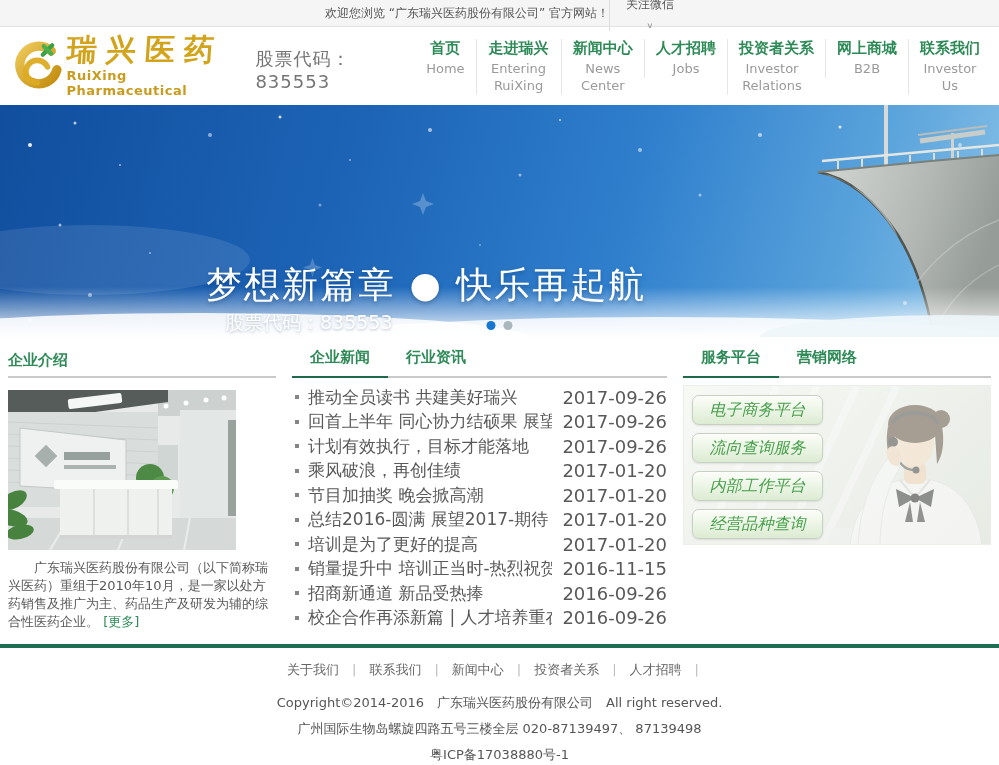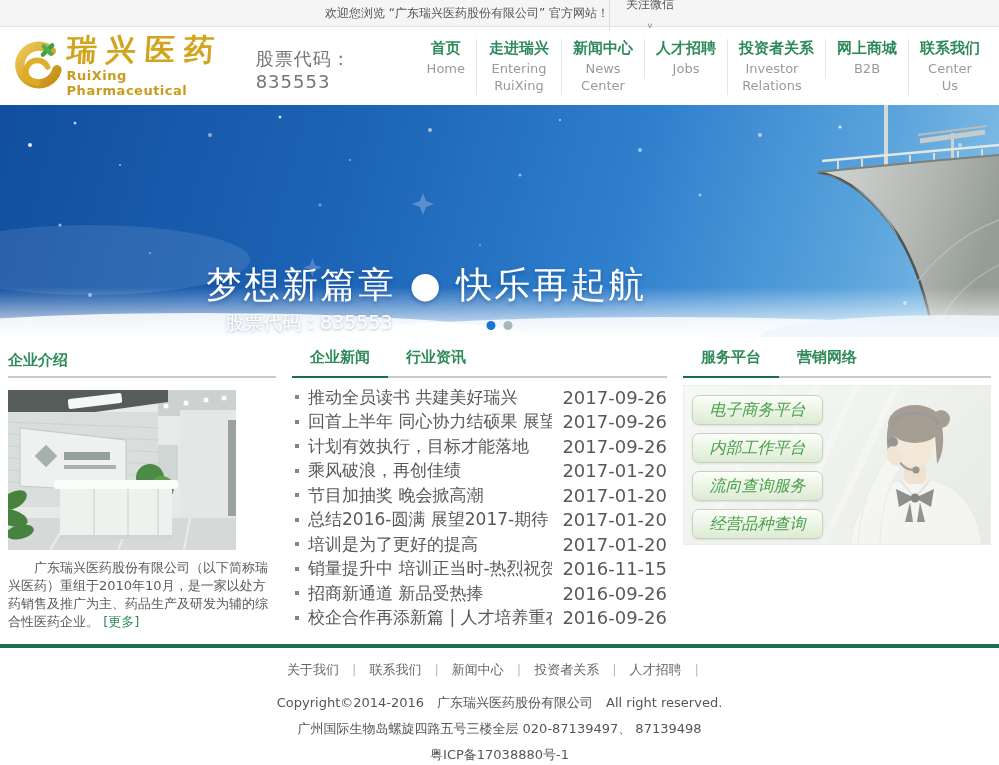--- a/index.html
+++ b/index.html
@@ -127,21 +127,21 @@
       <div class="nav-item">
         <div class="nav-cn">投资者关系</div>
         <div class="nav-en">Investor Relations</div>
       </div>
       <div class="nav-item">
         <div class="nav-cn">网上商城</div>
         <div class="nav-en">B2B</div>
       </div>
       <div class="nav-item">
         <div class="nav-cn">联系我们</div>
-        <div class="nav-en">Center Us</div>
+        <div class="nav-en">Investor Us</div>
       </div>
     </nav>
   </div>
 
   <div class="banner">
     <svg class="banner-art" width="999" height="232" viewBox="0 0 999 232">
       <defs>
         <linearGradient id="hullg" x1="0" y1="0" x2="1" y2="0.3">
           <stop offset="0" stop-color="#d4d8d4"></stop>
             <stop offset="0.6" stop-color="#b3b8b4"></stop>
@@ -370,22 +370,22 @@
             <circle cx="233" cy="112" r="4.5" fill="#111111"></circle>
             <path d="M228,116 L223,136 L231,136 Z" fill="#2a2a2a"></path>
             <path d="M238,116 L243,136 L235,136 Z" fill="#2a2a2a"></path>
             <path d="M176,160 C178,120 190,92 206,72 L218,82 C206,98 198,128 198,160 Z" fill="#fbfbfb" stroke="#e2e2e2"></path>
             <ellipse cx="212" cy="70" rx="7" ry="10" fill="#f3d6b8" transform="rotate(-22 212 70)"></ellipse>
           </g>
           <rect width="308" height="160" fill="#ffffff" opacity=".15"></rect>
         </svg>
         <div class="service-buttons">
           <a class="svc-btn">电子商务平台</a>
+          <a class="svc-btn">流向查询服务</a>
           <a class="svc-btn">内部工作平台</a>
-          <a class="svc-btn">流向查询服务</a>
           <a class="svc-btn">经营品种查询</a>
         </div>
       </div>
     </div>
   </div>
 
   <div class="footer">
     <div class="footer-links">
       <a class="footer-link">关于我们</a><span class="sep">|</span><a class="footer-link">联系我们</a><span class="sep">|</span><a class="footer-link">新闻中心</a><span class="sep">|</span><a class="footer-link">投资者关系</a><span class="sep">|</span><a class="footer-link">人才招聘</a><span class="sep">|</span>
     </div>

